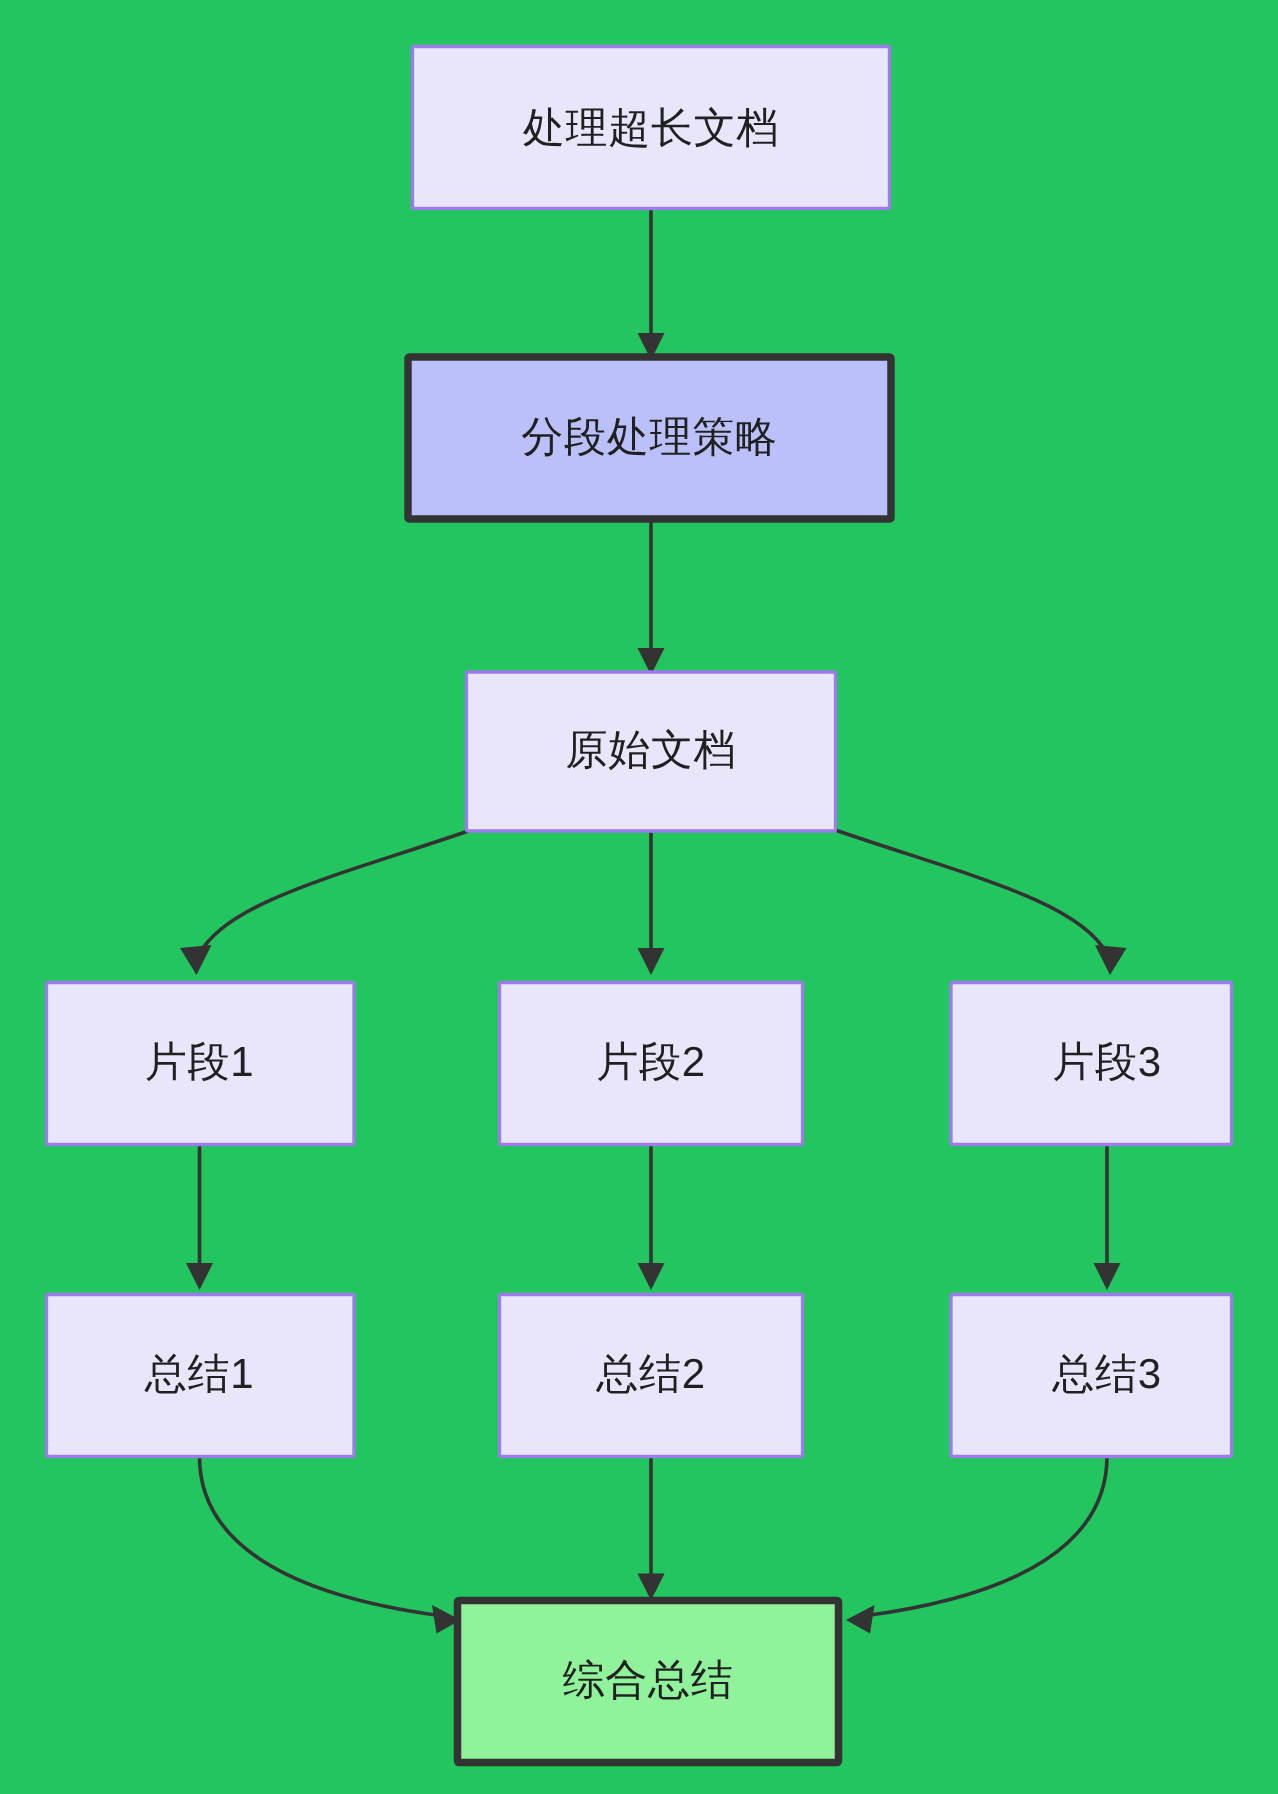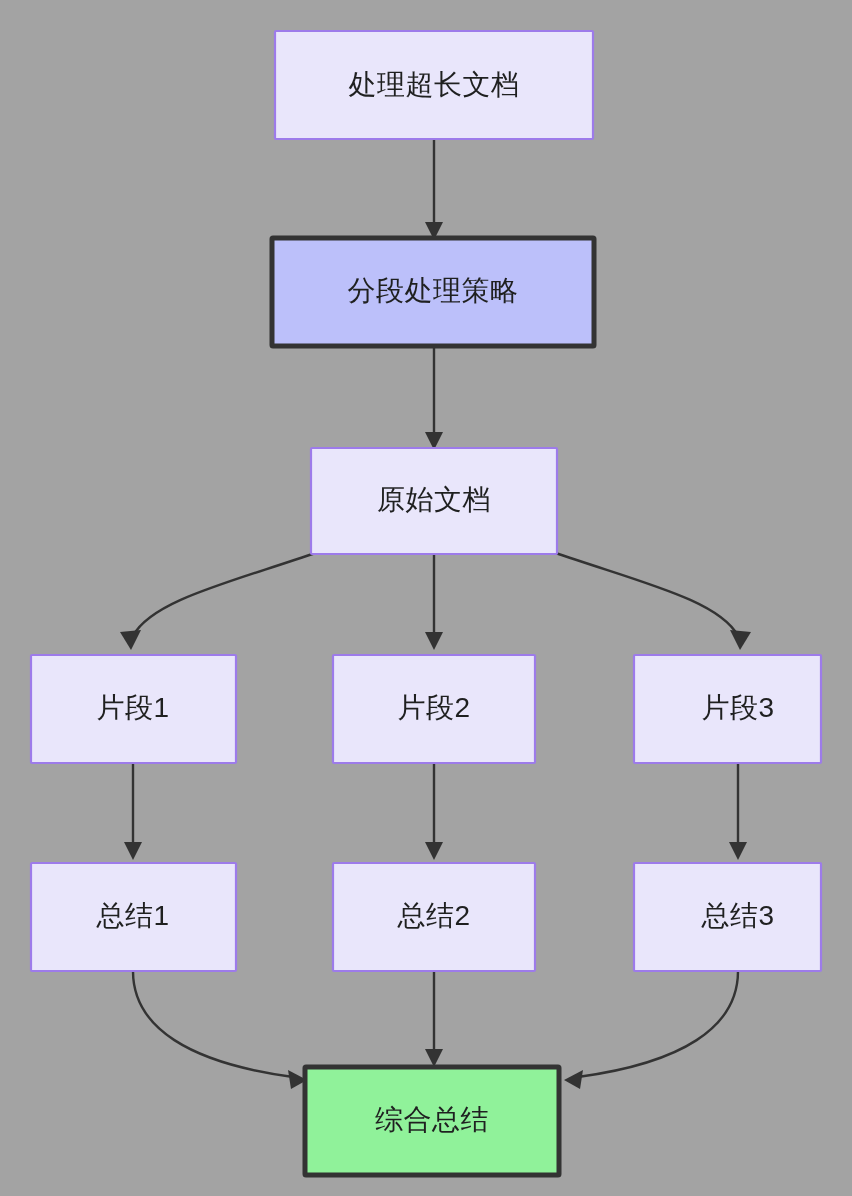--- a/index.html
+++ b/index.html
@@ -10,21 +10,21 @@
   body {
     width: 852px;
     height: 1196px;
     overflow: hidden;
     font-family: "Liberation Sans", "DejaVu Sans", sans-serif;
   }
   #flowchart-canvas {
     position: relative;
     width: 852px;
     height: 1196px;
-    background: #a3a3a3;
+    background: #22c55e;
   }
   svg.diagram {
     position: absolute;
     top: 0;
     left: 0;
     width: 852px;
     height: 1196px;
     display: block;
   }
   .node-rect {

